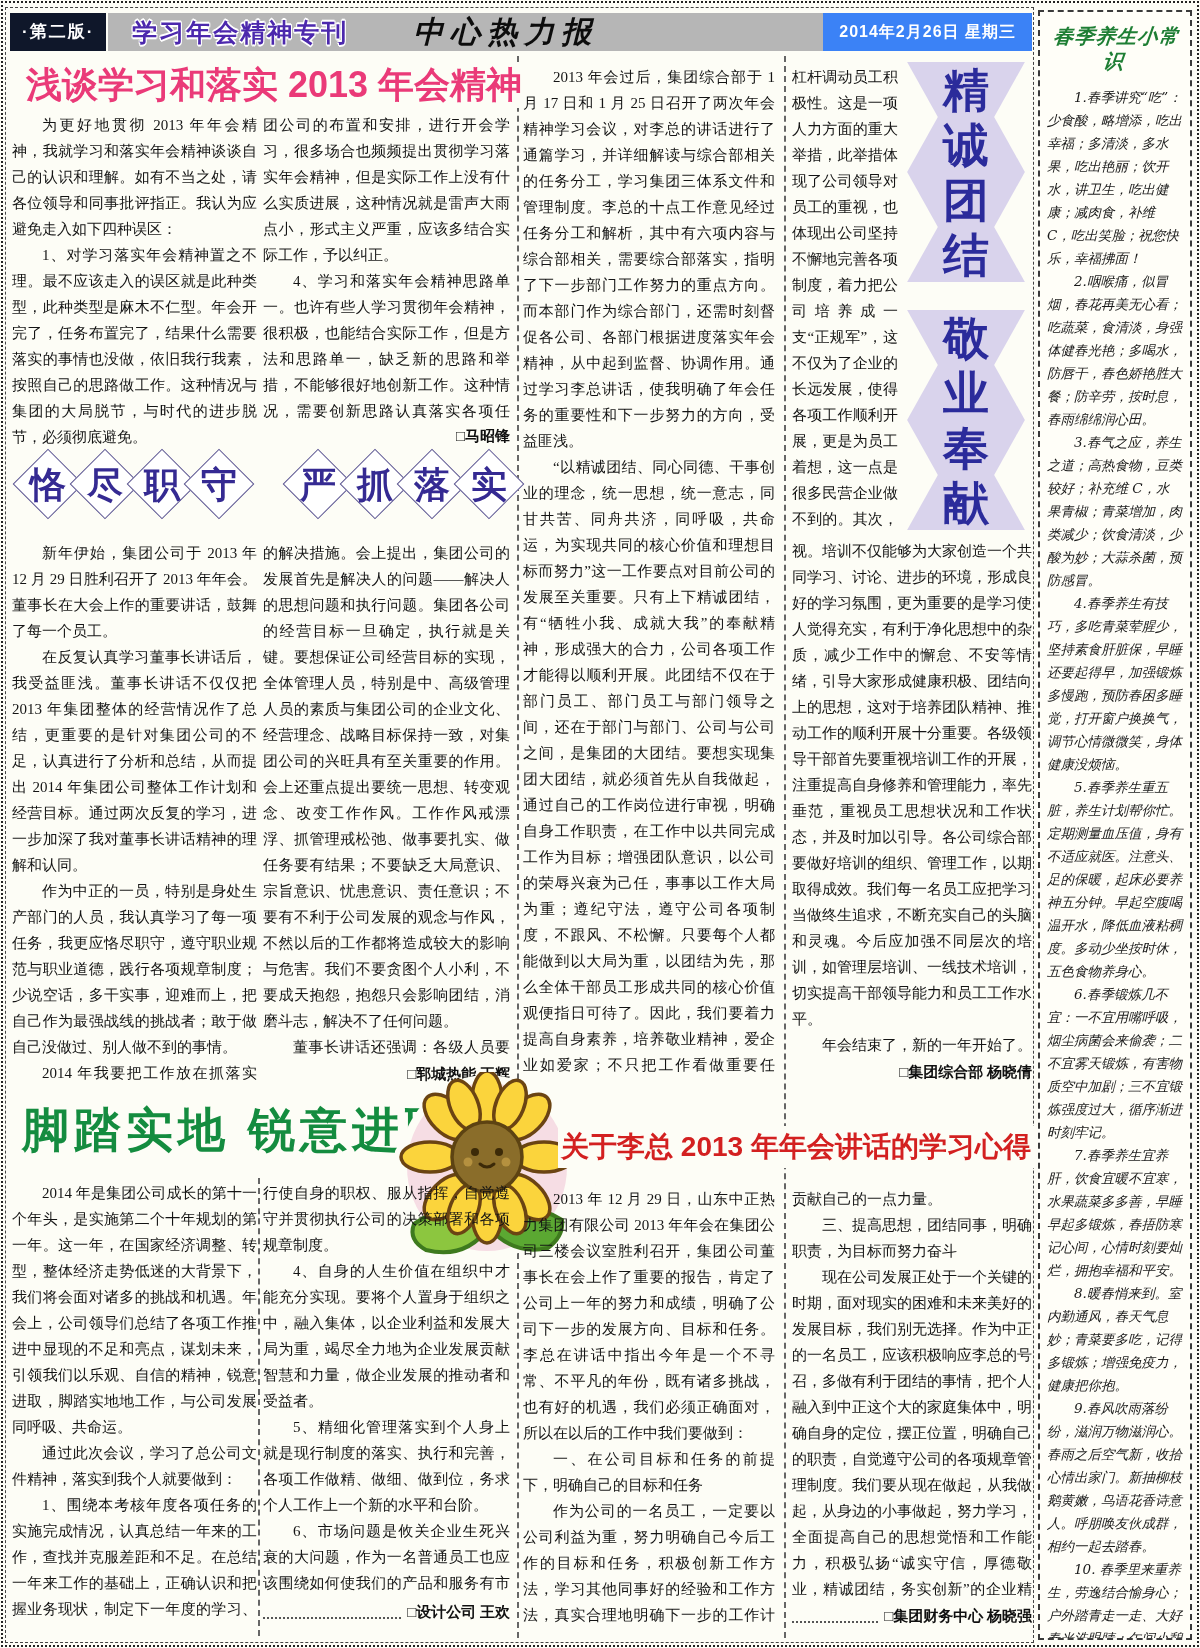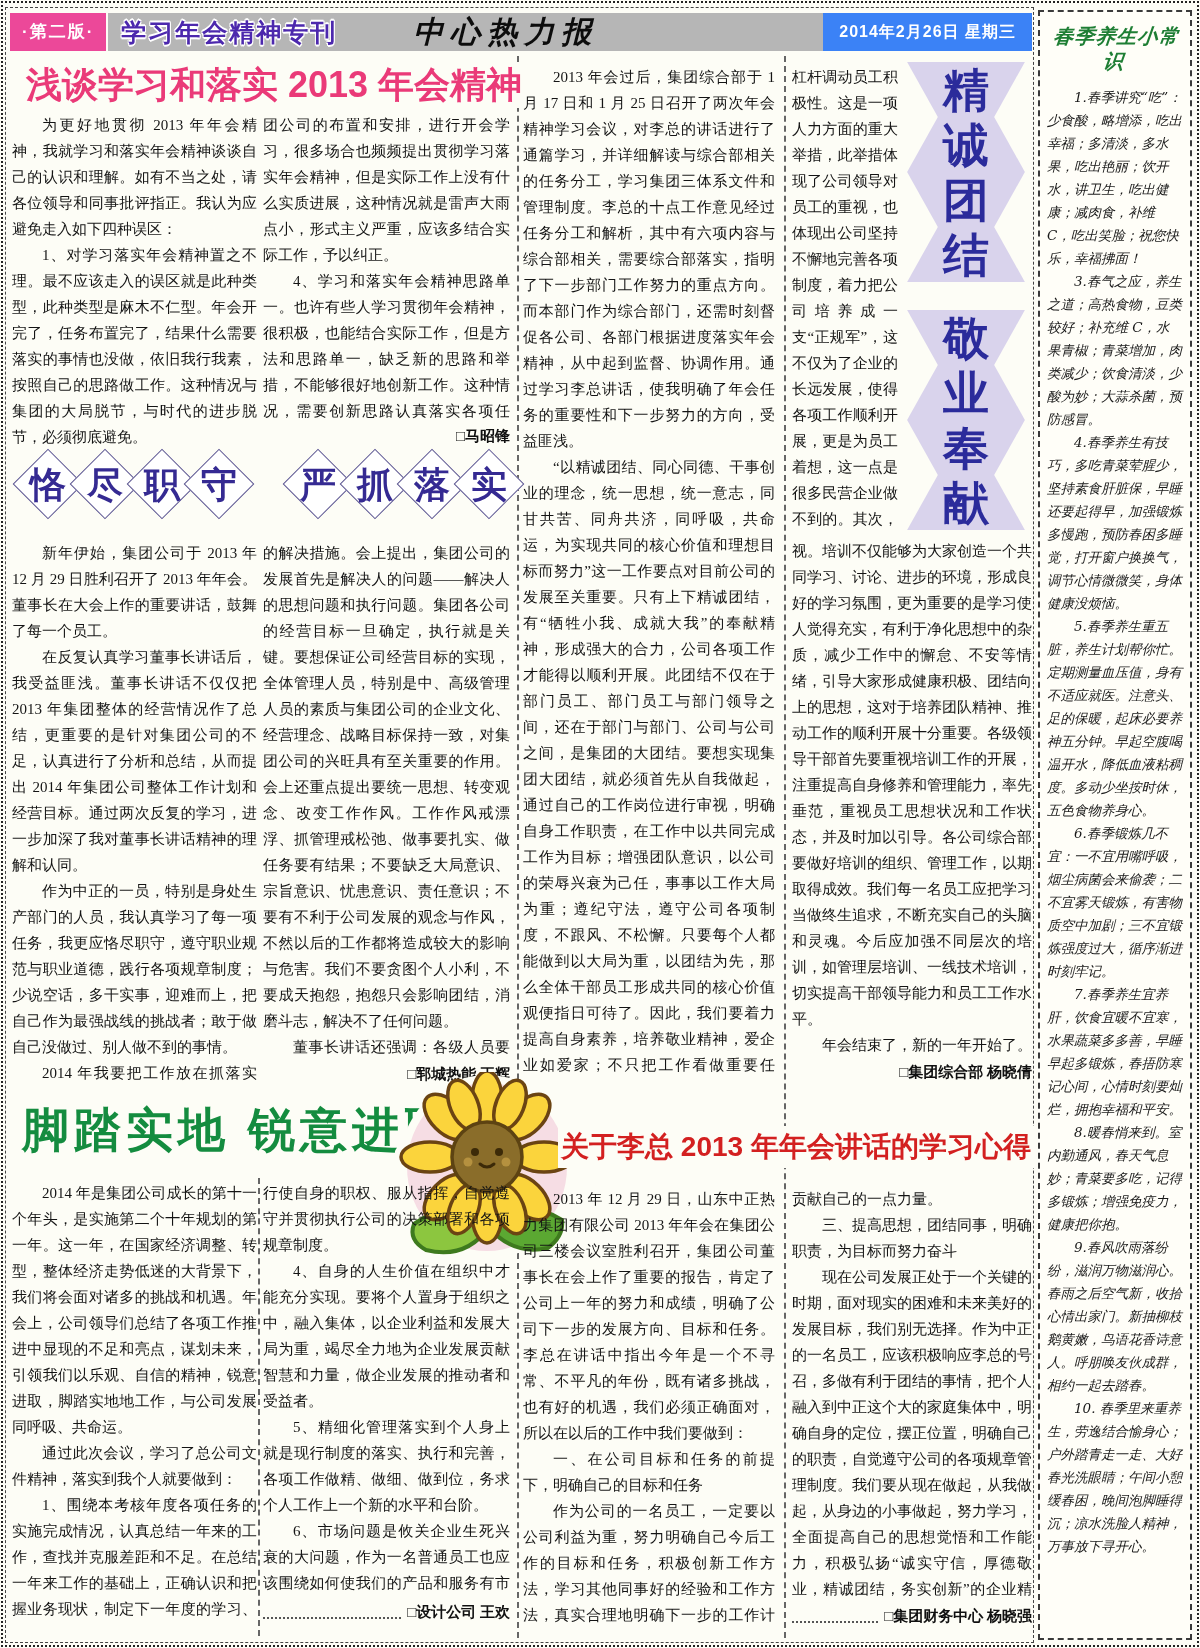--- a/index.html
+++ b/index.html
@@ -3,24 +3,24 @@
 <meta charset="utf-8">
 <style>
   html,body{margin:0;padding:0;background:#dedede;}
   .page{position:relative;width:1200px;height:1648px;background:#fdfdf6;overflow:hidden;
         font-family:"Liberation Serif","DejaVu Serif",serif;}
   .page-border{position:absolute;left:1px;top:1px;right:1px;bottom:1px;border:2px dotted #222;pointer-events:none;}
   .main-frame{position:absolute;left:5px;top:7px;width:1027px;height:1634px;border:1px dashed #444;}
 
   
   .header{position:absolute;left:10px;top:13px;width:1022px;height:38px;display:flex;}
-  .edition{background:#ec4899;color:#fff;font:700 17px/38px "Liberation Sans",sans-serif;
+  .edition{background:#0f172a;color:#fff;font:700 17px/38px "Liberation Sans",sans-serif;
            padding:0 12px;letter-spacing:2px;white-space:nowrap;}
   .band{flex:1;background:#b6b6b6;position:relative;display:flex;align-items:center;border-left:2px solid #fdfdf6;}
-  .special{margin-left:13px;font:900 25px/1 "Liberation Sans",sans-serif;color:#4c28ad;letter-spacing:2px;
+  .special{margin-left:24px;font:900 25px/1 "Liberation Sans",sans-serif;color:#4c28ad;letter-spacing:2px;
            text-shadow:-1px -1px 0 #fff,1px -1px 0 #fff,-1px 1px 0 #fff,1px 1px 0 #fff,0 2px 0 #fff,0 -2px 0 #fff;}
   .paper{position:absolute;left:305px;top:2px;font:italic 700 30px/34px "DejaVu Serif",serif;color:#0c0c0c;letter-spacing:7px;}
   .datebox{position:absolute;right:0;top:0;bottom:0;background:#3b82f6;color:#fff;
            font:700 16px/38px "Liberation Sans",sans-serif;padding:0 16px;letter-spacing:1px;}
 
   
   .vline{position:absolute;width:0;border-left:2px dashed #666;}
 
   
   .col{position:absolute;font:15px/26px "Liberation Serif","DejaVu Serif",serif;color:#141414;
@@ -242,20 +242,21 @@
       <p>现在公司发展正处于一个关键的时期，面对现实的困难和未来美好的发展目标，我们别无选择。作为中正的一名员工，应该积极响应李总的号召，多做有利于团结的事情，把个人融入到中正这个大的家庭集体中，明确自身的定位，摆正位置，明确自己的职责，自觉遵守公司的各项规章管理制度。我们要从现在做起，从我做起，从身边的小事做起，努力学习，全面提高自己的思想觉悟和工作能力，积极弘扬“诚实守信，厚德敬业，精诚团结，务实创新”的企业精神，为公司的发展贡献自己的一点绵薄之力。在以后的工作中我要严格做到：</p>
     </div>
   <div class="sig leader" style="left:792px;top:1604px;width:240px;">
       <span>□集团财务中心 杨晓强</span>
     </div>
 
   <aside class="sidebar">
     <h3>春季养生小常识</h3>
     <div class="tips">
         <p>1.春季讲究“吃”：少食酸，略增添，吃出幸福；多清淡，多水果，吃出艳丽；饮开水，讲卫生，吃出健康；减肉食，补维 C，吃出笑脸；祝您快乐，幸福拂面！</p>
+        <p>2.咽喉痛，似冒烟，春花再美无心看；吃蔬菜，食清淡，身强体健春光艳；多喝水，防唇干，春色娇艳胜大餐；防辛劳，按时息，春雨绵绵润心田。</p>
         <p>3.春气之应，养生之道；高热食物，豆类较好；补充维 C，水果青椒；青菜增加，肉类减少；饮食清淡，少酸为妙；大蒜杀菌，预防感冒。</p>
         <p>4.春季养生有技巧，多吃青菜荤腥少，坚持素食肝脏保，早睡还要起得早，加强锻炼多慢跑，预防春困多睡觉，打开窗户换换气，调节心情微微笑，身体健康没烦恼。</p>
         <p>5.春季养生重五脏，养生计划帮你忙。定期测量血压值，身有不适应就医。注意头、足的保暖，起床必要养神五分钟。早起空腹喝温开水，降低血液粘稠度。多动少坐按时休，五色食物养身心。</p>
         <p>6.春季锻炼几不宜：一不宜用嘴呼吸，烟尘病菌会来偷袭；二不宜雾天锻炼，有害物质空中加剧；三不宜锻炼强度过大，循序渐进时刻牢记。</p>
         <p>7.春季养生宜养肝，饮食宜暖不宜寒，水果蔬菜多多善，早睡早起多锻炼，春捂防寒记心间，心情时刻要灿烂，拥抱幸福和平安。</p>
         <p>8.暖春悄来到。室内勤通风，春天气息妙；青菜要多吃，记得多锻炼；增强免疫力，健康把你抱。</p>
         <p>9.春风吹雨落纷纷，滋润万物滋润心。春雨之后空气新，收拾心情出家门。新抽柳枝鹅黄嫩，鸟语花香诗意人。呼朋唤友伙成群，相约一起去踏春。</p>
         <p>10. 春季里来重养生，劳逸结合愉身心；户外踏青走一走、大好春光洗眼睛；午间小憩缓春困，晚间泡脚睡得沉；凉水洗脸人精神，万事放下寻开心。</p>
       </div>
   </aside>

